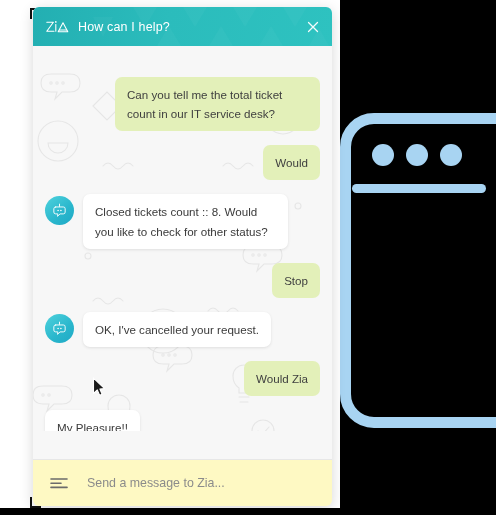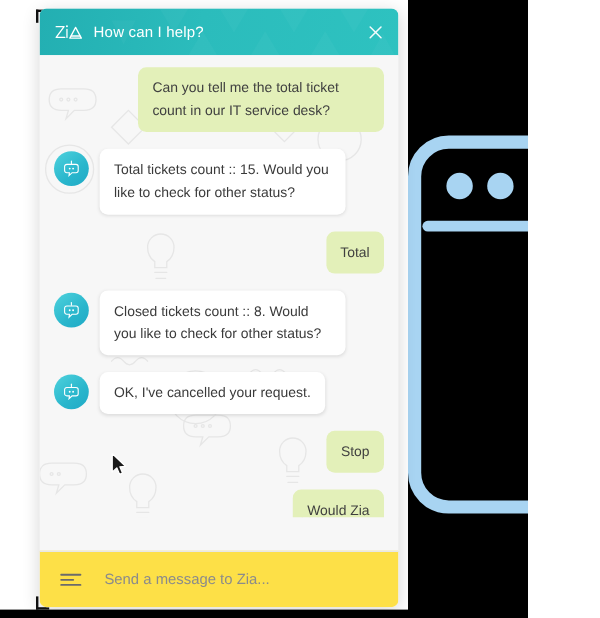--- a/index.html
+++ b/index.html
@@ -7,21 +7,21 @@
     padding: 0;
     width: 500px;
     height: 515px;
     overflow: hidden;
     background: #ffffff;
     font-family: "Liberation Sans", sans-serif;
   }
 
   #stage {
     position: relative;
-    width: 440px;
+    width: 496px;
     height: 515px;
     background: #ffffff;
     overflow: hidden;
   }
 
   
   .black-backdrop {
     position: absolute;
     left: 0; top: 0;
     width: 500px; height: 515px;
@@ -155,20 +155,21 @@
   }
   .wallpaper {
     position: absolute;
     inset: 0;
     opacity: 1;
     pointer-events: none;
   }
   .msg-list {
     position: relative;
     z-index: 2;
+    margin-top: 21px;
   }
 
   .msg-row {
     display: flex;
     align-items: flex-start;
     margin-bottom: 14px;
   }
   .msg-row.bot { justify-content: flex-start; }
   .msg-row.user { justify-content: flex-end; }
 
@@ -198,21 +199,21 @@
   }
   .bubble.user {
     background: #e3f0b9;
     color: #3f3f3f;
   }
 
   
   .chat-footer {
     flex: 0 0 47px;
     height: 47px;
-    background: #fde047;
+    background: #fef9c3;
     border-top: 1px solid #e7e7e7;
     display: flex;
     align-items: center;
     padding: 0 16px;
     box-sizing: border-box;
     margin-top: 28px;
   }
   .menu-icon {
     width: 20px; height: 14px;
     flex: 0 0 20px;
@@ -345,71 +346,58 @@
           <circle cx="160" cy="55" r="3"></circle>
         </g>
       </svg>
 
       <div class="msg-list">
 
         <div class="msg-row user">
           <div class="bubble user">Can you tell me the total ticket count in our IT service desk?</div>
         </div>
 
-        <div class="msg-row bot">
-          <div class="avatar">
-            <svg viewBox="0 0 24 24" width="17" height="17">
-              <g fill="none" stroke="#ffffff" stroke-width="1.3" stroke-linecap="round">
-                <path d="M12 3 L12 6.2"></path>
-                <path d="M6.6 7 h10.8 a2.6 2.6 0 0 1 2.6 2.6 v4.6 a2.6 2.6 0 0 1 -2.6 2.6 h-4.6 l-3.6 3.4 l0.5 -3.4 h-3.1 a2.6 2.6 0 0 1 -2.6 -2.6 v-4.6 a2.6 2.6 0 0 1 2.6 -2.6 z"></path>
-              </g>
-              <circle cx="10" cy="12" r="1.1" fill="#ffffff"></circle>
-              <circle cx="14" cy="12" r="1.1" fill="#ffffff"></circle>
-            </svg>
-          </div>
-          <div class="bubble bot">Total tickets count :: 15. Would you like to check for other status?</div>
-        </div>
 
         <div class="msg-row user">
-          <div class="bubble user">Total</div>
+          <div class="bubble user">Would</div>
         </div>
 
         <div class="msg-row bot">
           <div class="avatar">
             <svg viewBox="0 0 24 24" width="17" height="17">
               <g fill="none" stroke="#ffffff" stroke-width="1.3" stroke-linecap="round">
                 <path d="M12 3 L12 6.2"></path>
                 <path d="M6.6 7 h10.8 a2.6 2.6 0 0 1 2.6 2.6 v4.6 a2.6 2.6 0 0 1 -2.6 2.6 h-4.6 l-3.6 3.4 l0.5 -3.4 h-3.1 a2.6 2.6 0 0 1 -2.6 -2.6 v-4.6 a2.6 2.6 0 0 1 2.6 -2.6 z"></path>
               </g>
               <circle cx="10" cy="12" r="1.1" fill="#ffffff"></circle>
               <circle cx="14" cy="12" r="1.1" fill="#ffffff"></circle>
             </svg>
           </div>
           <div class="bubble bot">Closed tickets count :: 8. Would you like to check for other status?</div>
         </div>
 
+        <div class="msg-row user">
+          <div class="bubble user">Stop</div>
+        </div>
+
         <div class="msg-row bot">
           <div class="avatar">
             <svg viewBox="0 0 24 24" width="17" height="17">
               <g fill="none" stroke="#ffffff" stroke-width="1.3" stroke-linecap="round">
                 <path d="M12 3 L12 6.2"></path>
                 <path d="M6.6 7 h10.8 a2.6 2.6 0 0 1 2.6 2.6 v4.6 a2.6 2.6 0 0 1 -2.6 2.6 h-4.6 l-3.6 3.4 l0.5 -3.4 h-3.1 a2.6 2.6 0 0 1 -2.6 -2.6 v-4.6 a2.6 2.6 0 0 1 2.6 -2.6 z"></path>
               </g>
               <circle cx="10" cy="12" r="1.1" fill="#ffffff"></circle>
               <circle cx="14" cy="12" r="1.1" fill="#ffffff"></circle>
             </svg>
           </div>
           <div class="bubble bot">OK, I've cancelled your request.</div>
         </div>
 
         <div class="msg-row user">
-          <div class="bubble user">Stop</div>
-        </div>
-
-        <div class="msg-row user">
           <div class="bubble user">Would Zia</div>
         </div>
 
         <div class="msg-row bot">
 
           <div class="bubble bot">My Pleasure!!</div>
         </div>
 
       </div>
     </div>

